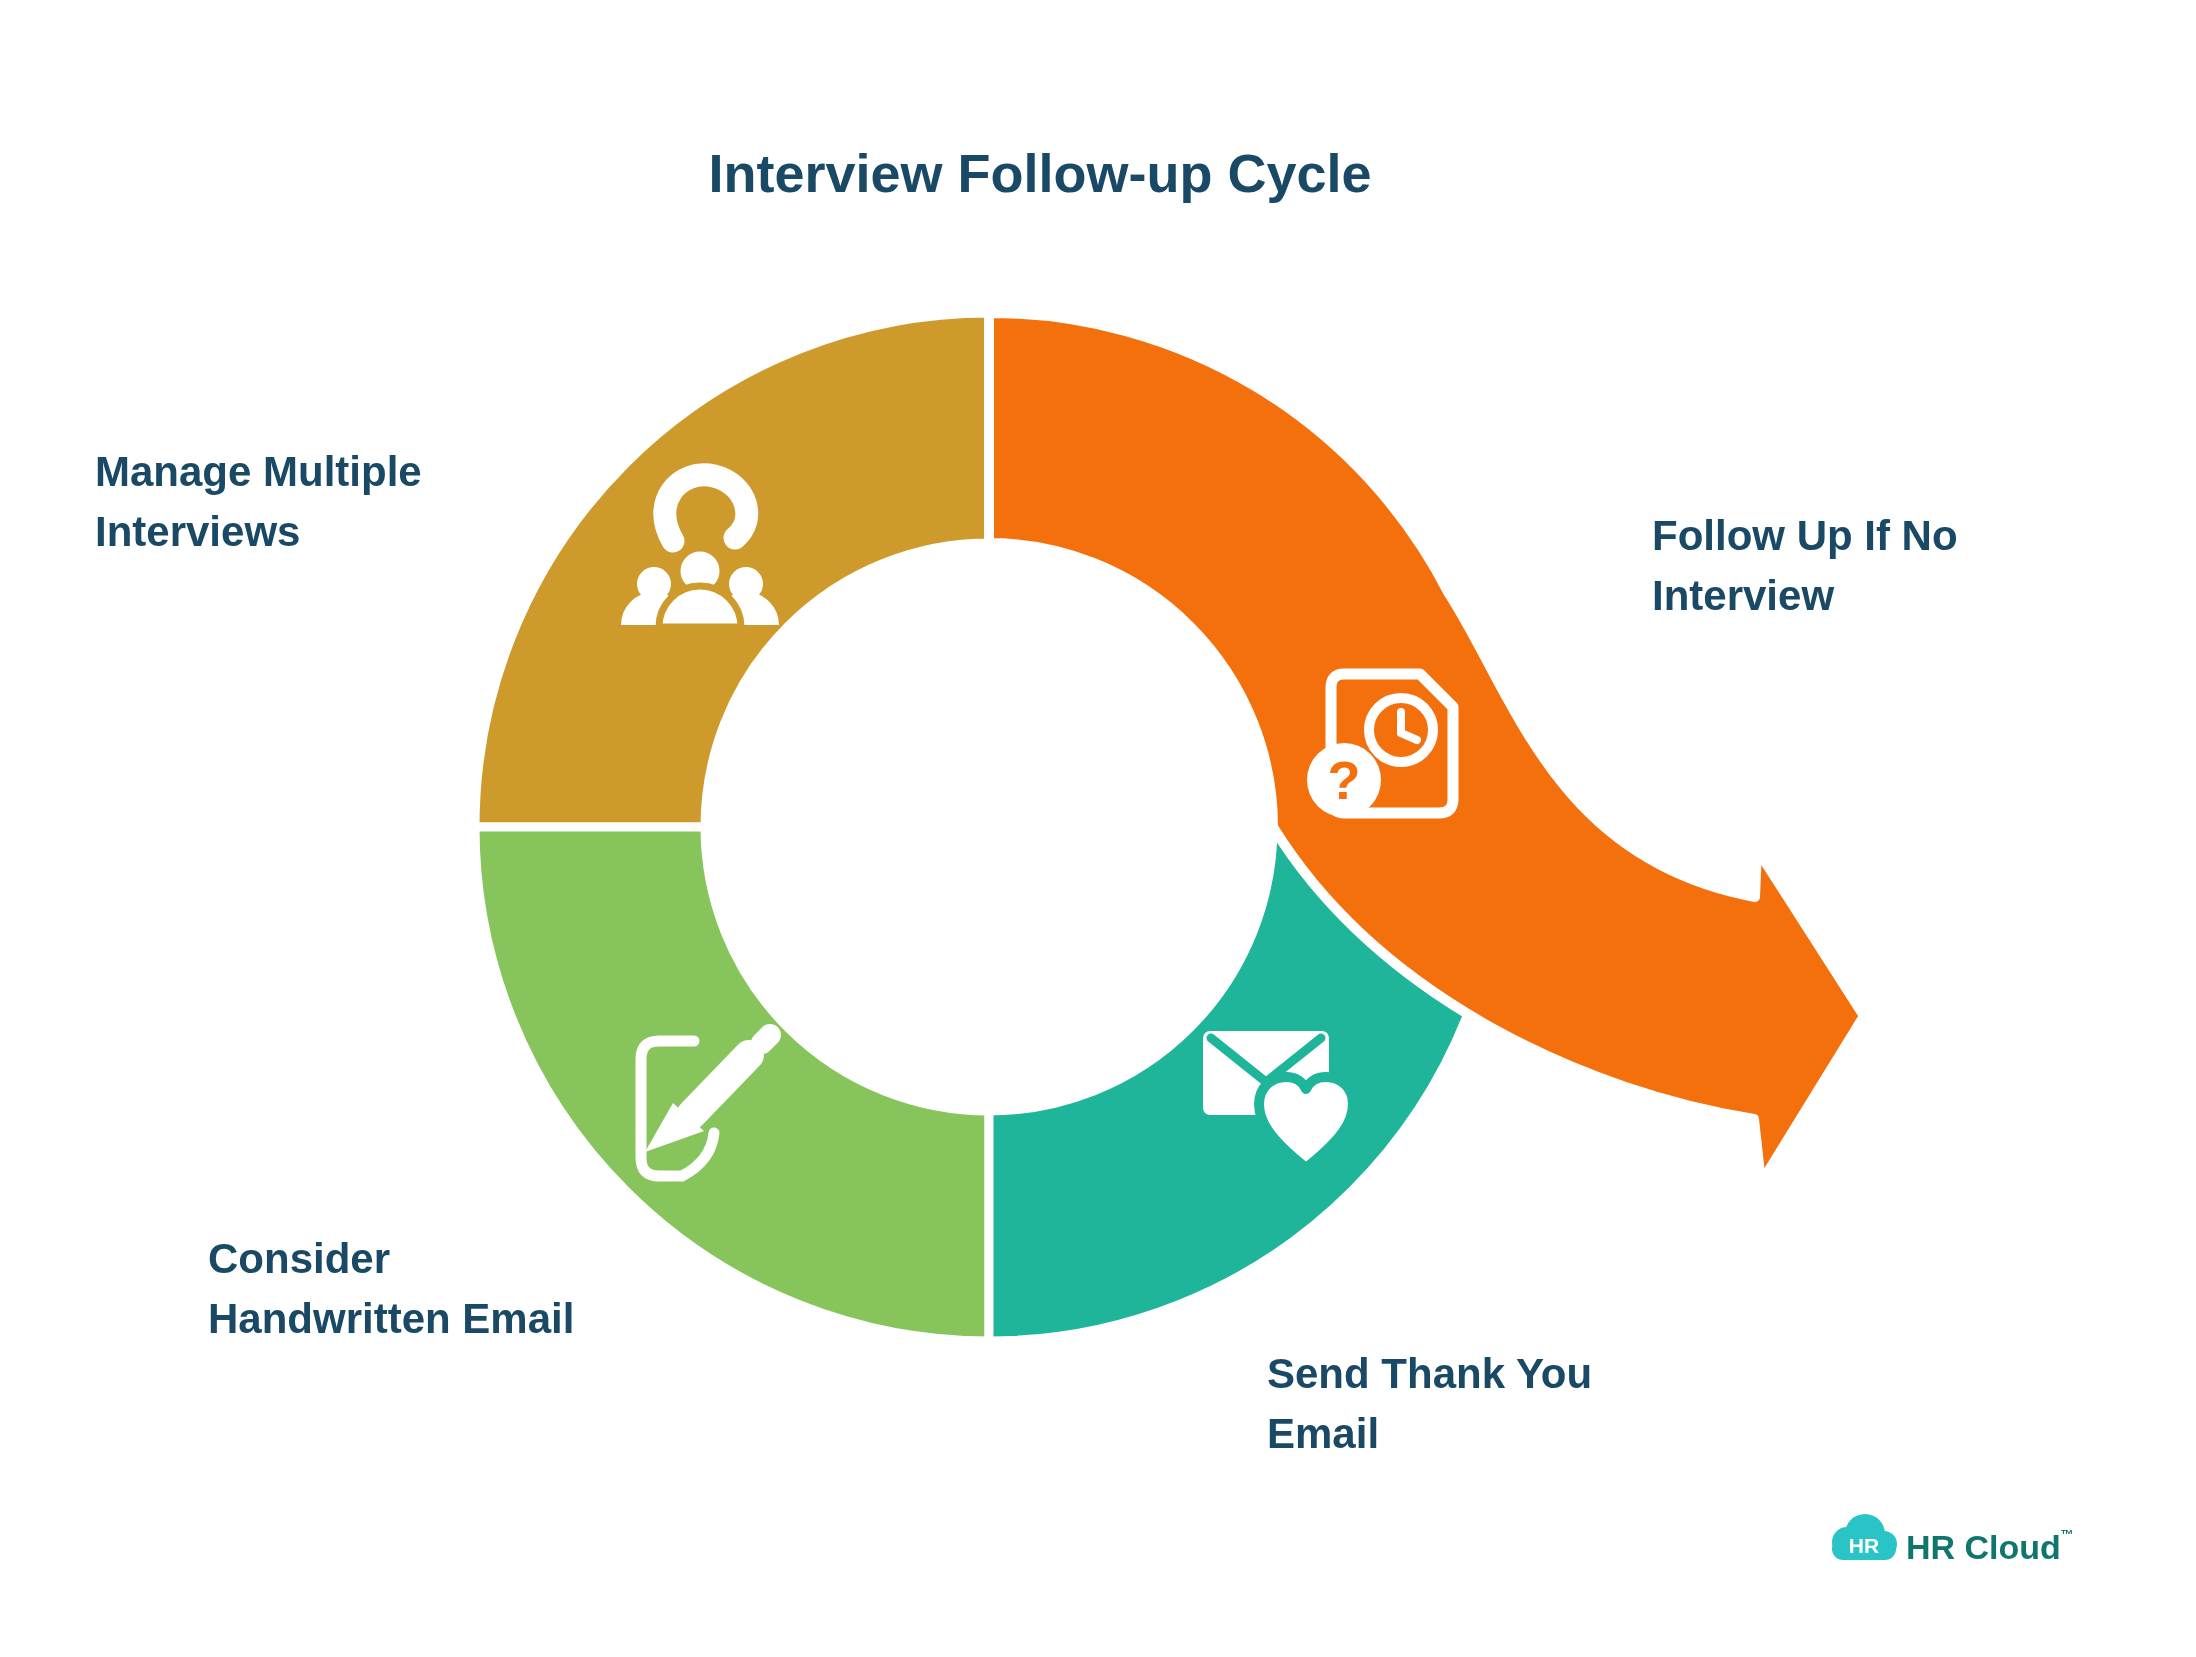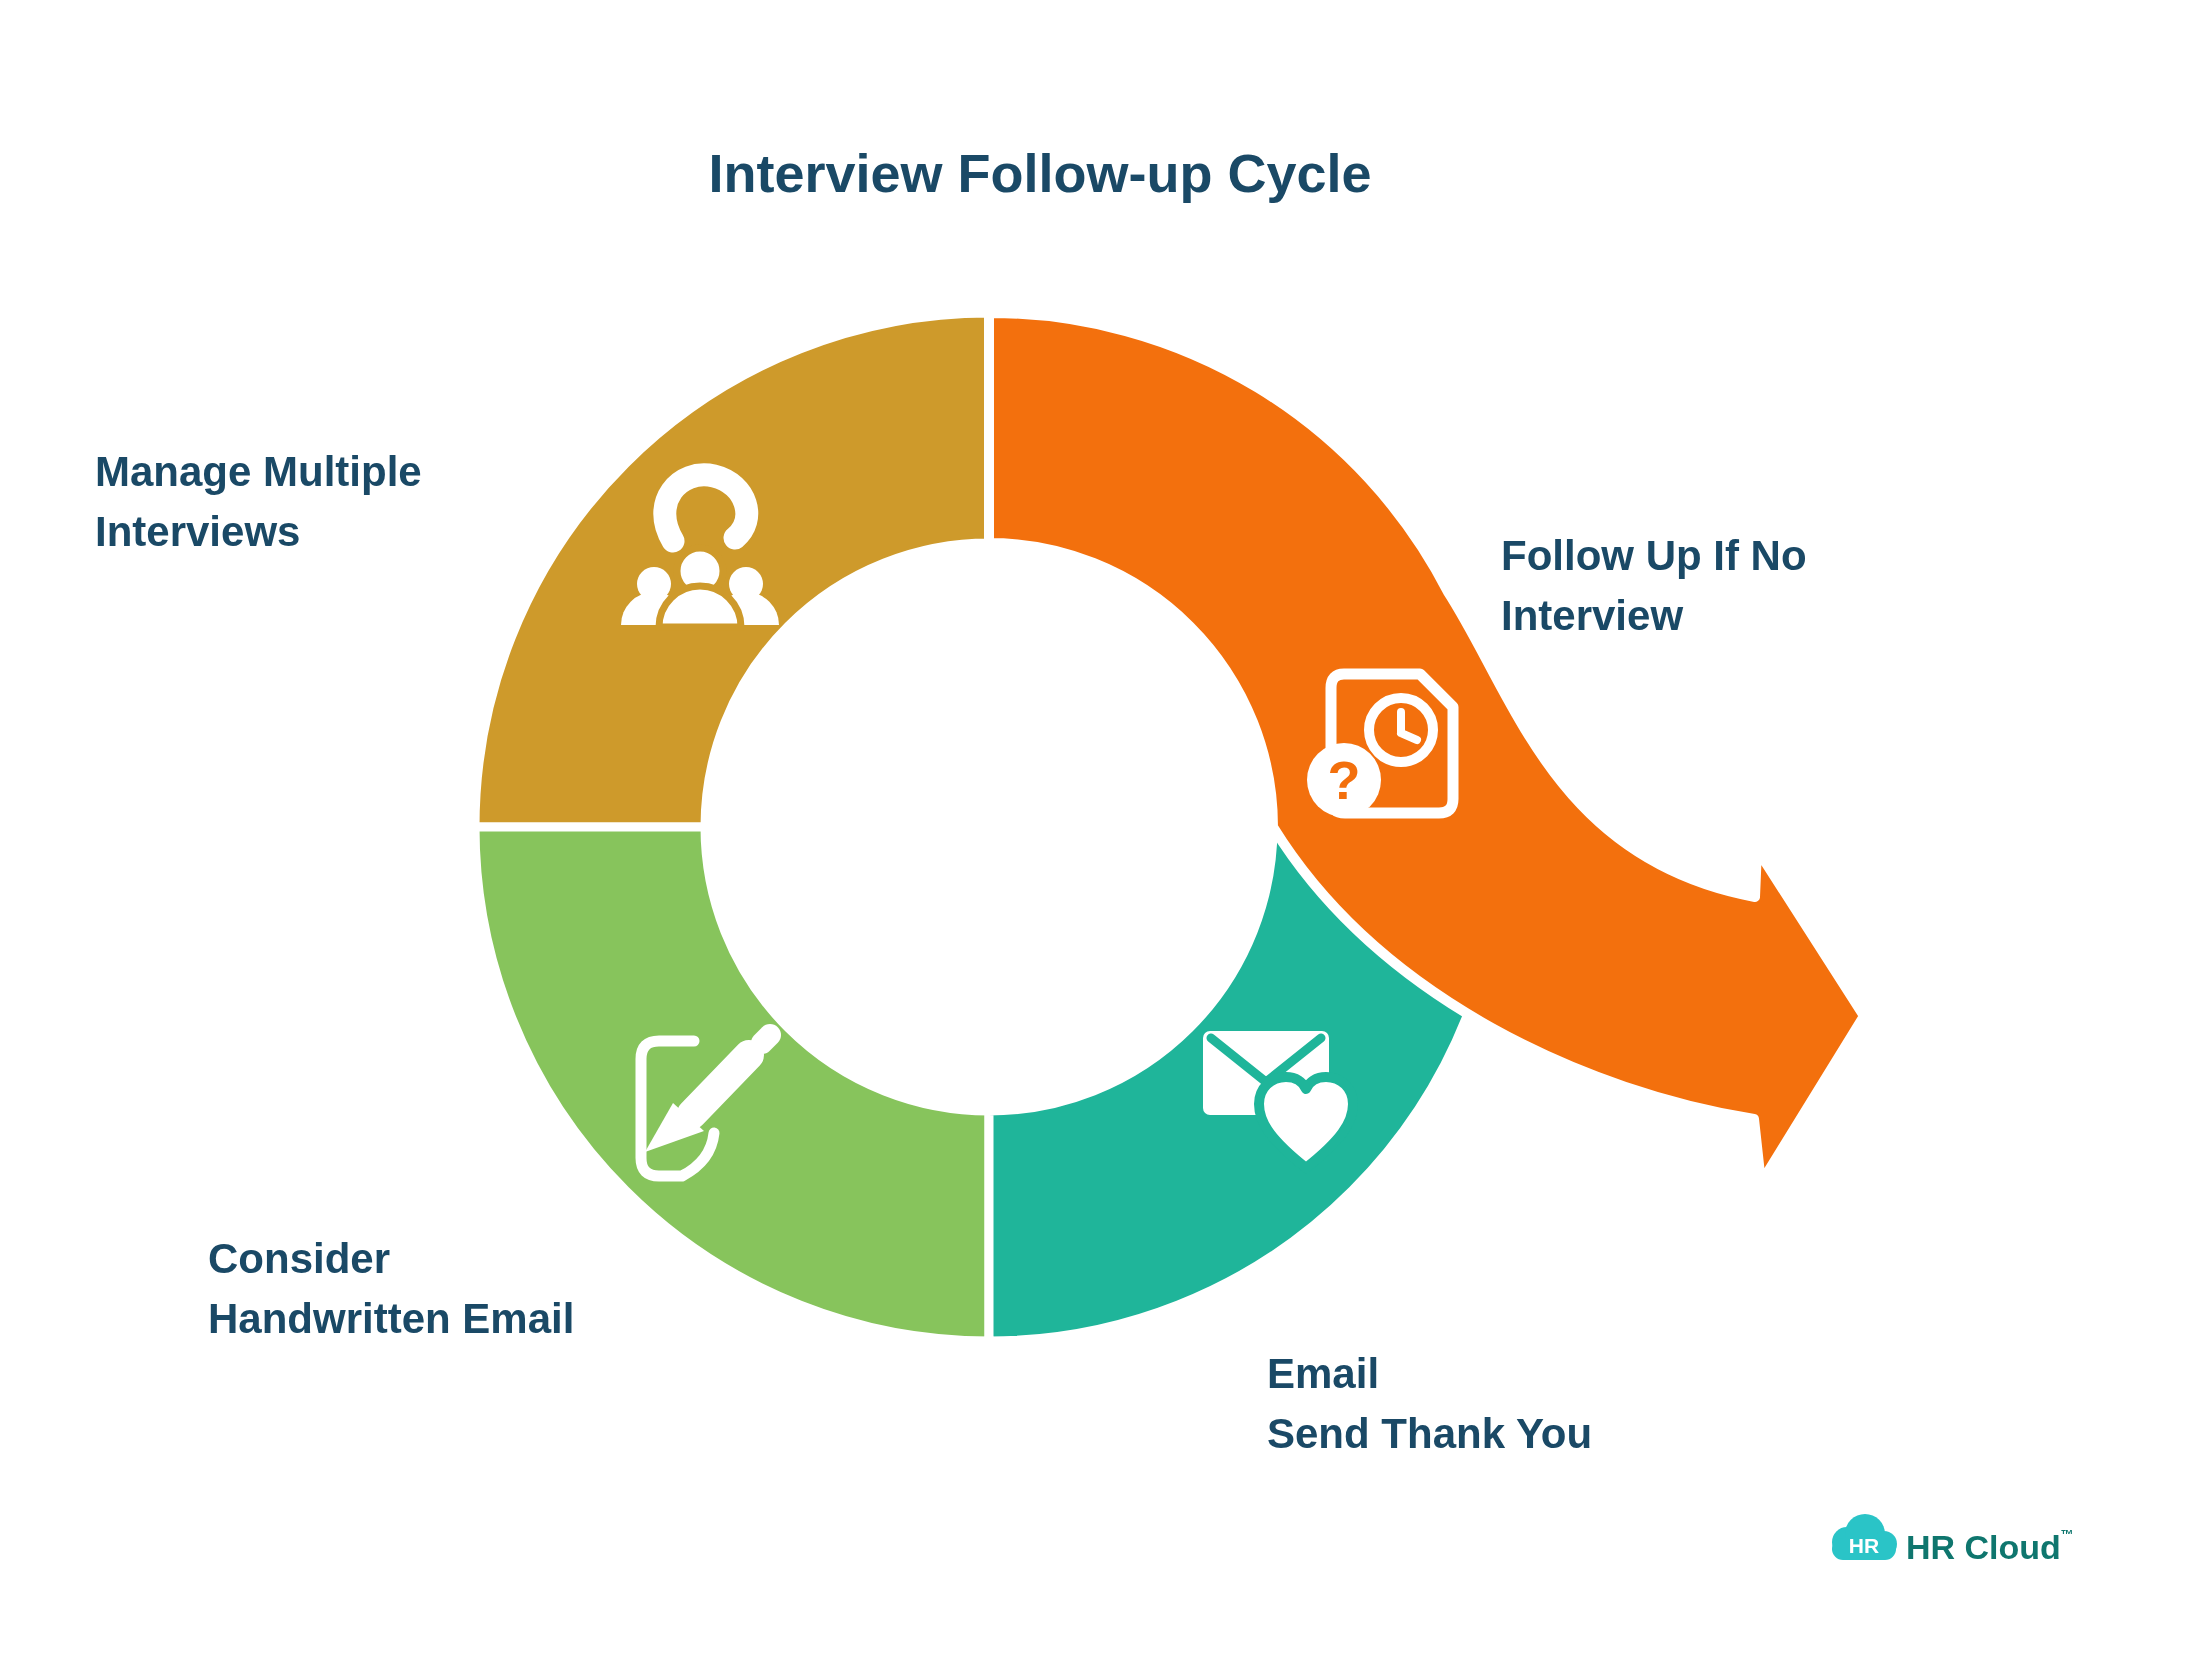--- a/index.html
+++ b/index.html
@@ -10,21 +10,21 @@
   .diagram-svg{position:absolute;left:0;top:0;width:2196px;height:1657px;}
   .title{
     position:absolute;left:1040px;top:142px;transform:translateX(-50%);
     font-size:54px;font-weight:700;color:#1A4966;white-space:nowrap;
   }
   .label{
     position:absolute;font-size:42px;line-height:1.42;font-weight:700;color:#1A4966;
   }
   .label span{display:block;}
   .label-manage{left:95px;top:442px;width:380px;}
-  .label-followup{left:1501px;top:506px;width:360px;margin-top:20px;}
+  .label-followup{left:1652px;top:506px;width:360px;}
   .label-send{left:1267px;top:1344px;width:360px;}
   .label-consider{left:208px;top:1199px;width:400px;margin-top:30px;}
   .logo-word{
     position:absolute;left:1906px;top:1528px;font-size:34px;font-weight:700;color:#0f766e;
     white-space:nowrap;
   }
   .logo-word sup{font-size:13px;font-weight:700;vertical-align:top;line-height:1;}
 </style>
 </head>
 <body>
@@ -93,22 +93,22 @@
     <span>Manage Multiple</span>
     <span>Interviews</span>
   </div>
 
   <div class="label label-followup">
     <span>Follow Up If No</span>
     <span>Interview</span>
   </div>
 
   <div class="label label-send">
+    <span>Send Thank You</span>
     <span>Email</span>
-    <span>Send Thank You</span>
   </div>
 
   <div class="label label-consider">
     <span>Consider</span>
     <span>Handwritten Email</span>
   </div>
 
   <div class="logo-word"><span>HR Cloud</span><sup>™</sup></div>
 
 </div>

